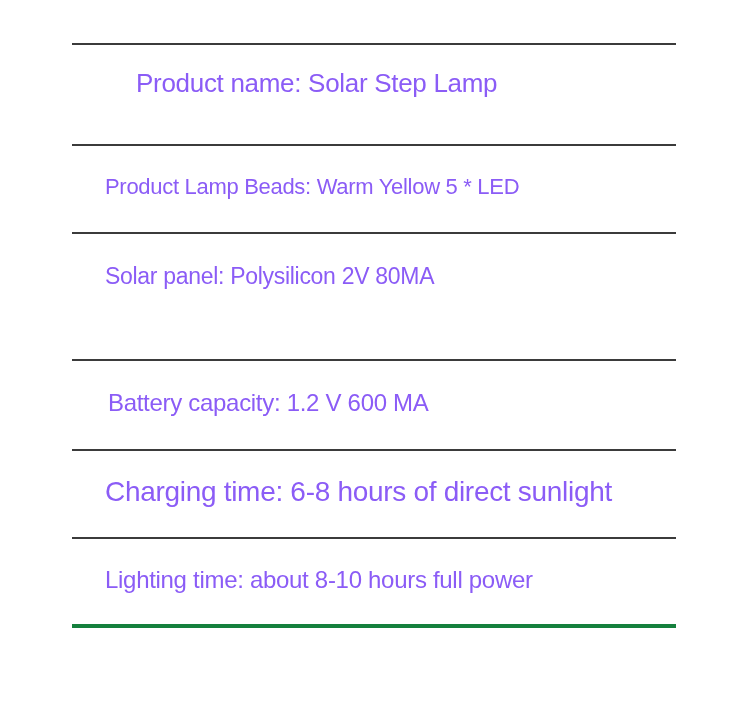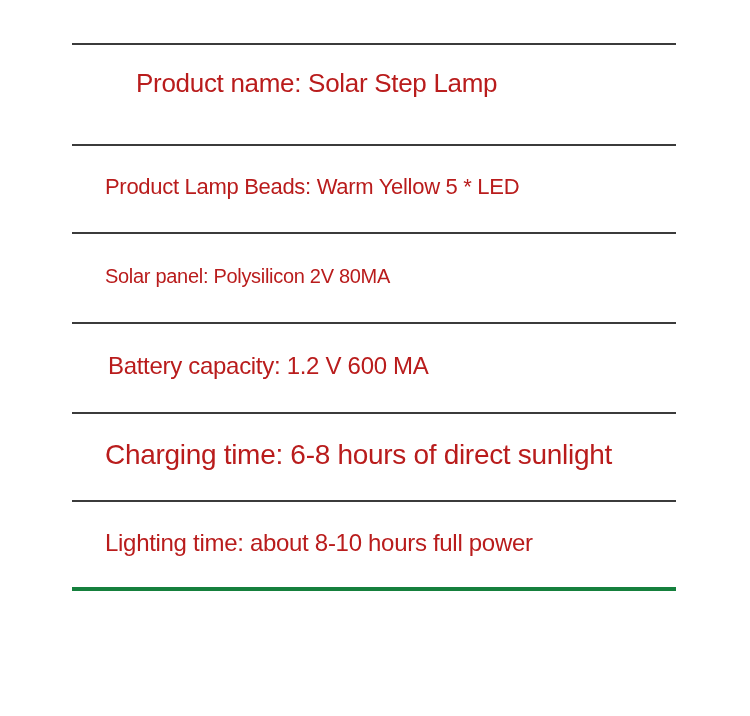--- a/index.html
+++ b/index.html
@@ -19,31 +19,31 @@
     left: 72px;
     top: 43px;
     width: 604px;
     box-sizing: border-box;
   }
   .spec-row {
     box-sizing: border-box;
     border-top: 2px solid #3b3b3b;
     display: flex;
     align-items: center;
-    color: #b91c1c;
+    color: #8b5cf6;
     letter-spacing: -0.3px;
     white-space: nowrap;
   }
   .spec-row:last-child {
     border-bottom: 4px solid #15803d;
   }
   .r1 { height: 82px; padding-left: 64px; font-size: 26px; }
   .r2 { height: 88px; padding-left: 33px; font-size: 22px; margin-top: 19px; }
-  .r3 { height: 90px; padding-left: 33px; font-size: 20px; }
-  .r4 { height: 90px; padding-left: 36px; font-size: 24px; }
+  .r3 { height: 90px; padding-left: 33px; font-size: 23px; }
+  .r4 { height: 90px; padding-left: 36px; font-size: 24px; margin-top: 37px; }
   .r5 { height: 87px; padding-left: 33px; font-size: 29px; }
   .r6 { height: 88px; padding-left: 33px; font-size: 28px; }
   .r7 { height: 91px; padding-left: 33px; font-size: 24px; }
   .spec-text {
     display: inline-block;
     transform: translateY(-2px);
   }
 </style>
 </head>
 <body>

